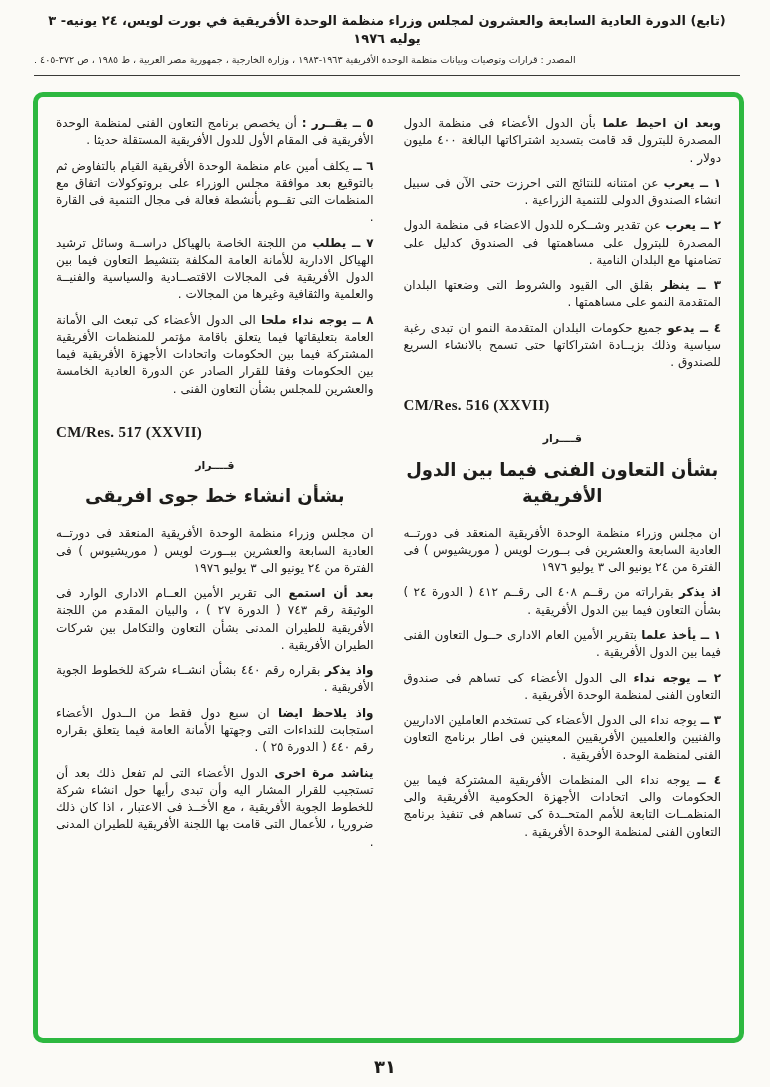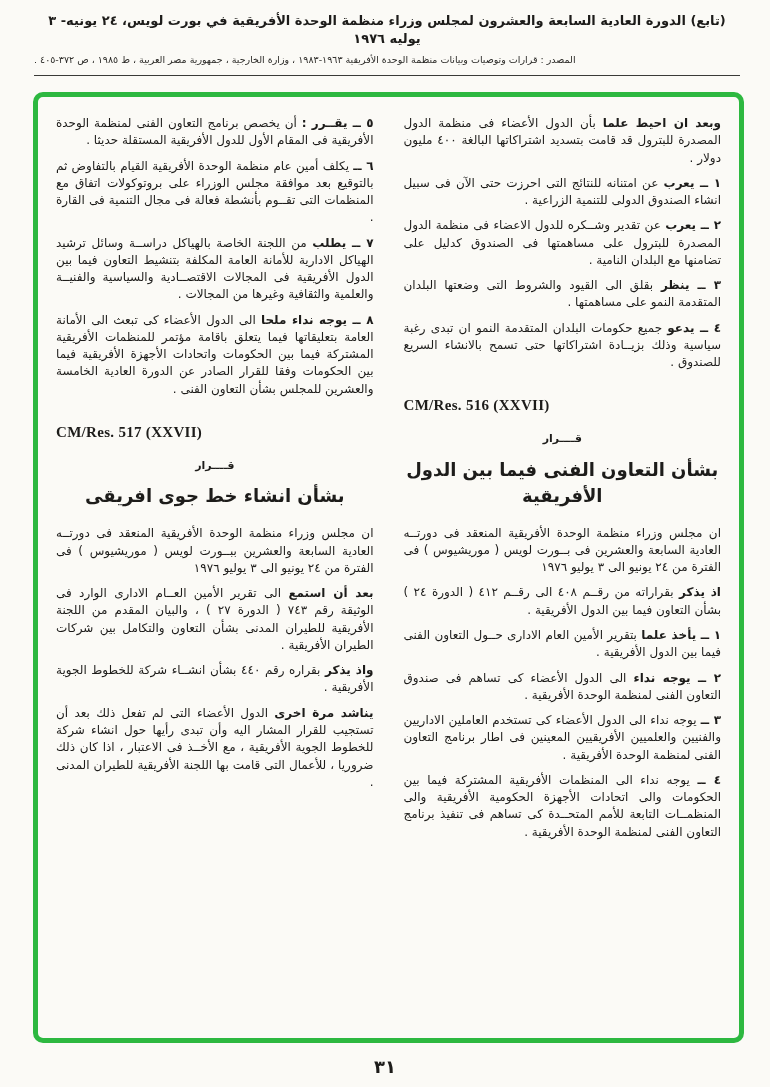--- a/index.html
+++ b/index.html
@@ -112,20 +112,21 @@
         <p class="para"><b class="lead">٧ ــ يطلب</b> <span>من اللجنة الخاصة بالهياكل دراســة وسائل ترشيد الهياكل الادارية للأمانة العامة المكلفة بتنشيط التعاون فيما بين الدول الأفريقية فى المجالات الاقتصــادية والسياسية والفنيــة والعلمية والثقافية وغيرها من المجالات .</span></p>
         <p class="para"><b class="lead">٨ ــ يوجه نداء ملحا</b> <span>الى الدول الأعضاء كى تبعث الى الأمانة العامة بتعليقاتها فيما يتعلق باقامة مؤتمر للمنظمات الأفريقية المشتركة فيما بين الحكومات واتحادات الأجهزة الأفريقية فيما بين الحكومات وفقا للقرار الصادر عن الدورة العادية الخامسة والعشرين للمجلس بشأن التعاون الفنى .</span></p>
 
         <div class="res-ref">CM/Res. 517 (XXVII)</div>
         <h2 class="res-title">قــــرار</h2>
         <h3 class="res-subtitle">بشأن انشاء خط جوى افريقى</h3>
 
         <p class="para"><b class="lead"></b> <span>ان مجلس وزراء منظمة الوحدة الأفريقية المنعقد فى دورتــه العادية السابعة والعشرين ببــورت لويس ( موريشيوس ) فى الفترة من ٢٤ يونيو الى ٣ يوليو ١٩٧٦</span></p>
         <p class="para"><b class="lead">بعد أن استمع</b> <span>الى تقرير الأمين العــام الادارى الوارد فى الوثيقة رقم ٧٤٣ ( الدورة ٢٧ ) ، والبيان المقدم من اللجنة الأفريقية للطيران المدنى بشأن التعاون والتكامل بين شركات الطيران الأفريقية .</span></p>
         <p class="para"><b class="lead">واذ يذكر</b> <span>بقراره رقم ٤٤٠ بشأن انشــاء شركة للخطوط الجوية الأفريقية .</span></p>
+        <p class="para"><b class="lead">واذ يلاحظ ايضا</b> <span>ان سبع دول فقط من الــدول الأعضاء استجابت للنداءات التى وجهتها الأمانة العامة فيما يتعلق بقراره رقم ٤٤٠ ( الدورة ٢٥ ) .</span></p>
         <p class="para"><b class="lead">يناشد مرة اخرى</b> <span>الدول الأعضاء التى لم تفعل ذلك بعد أن تستجيب للقرار المشار اليه وأن تبدى رأيها حول انشاء شركة للخطوط الجوية الأفريقية ، مع الأخــذ فى الاعتبار ، اذا كان ذلك ضروريا ، للأعمال التى قامت بها اللجنة الأفريقية للطيران المدنى .</span></p>
       </section>
 
     </div>
   </div>
 
   <footer class="page-footer">
     <span class="page-number">٣١</span>
   </footer>
 

